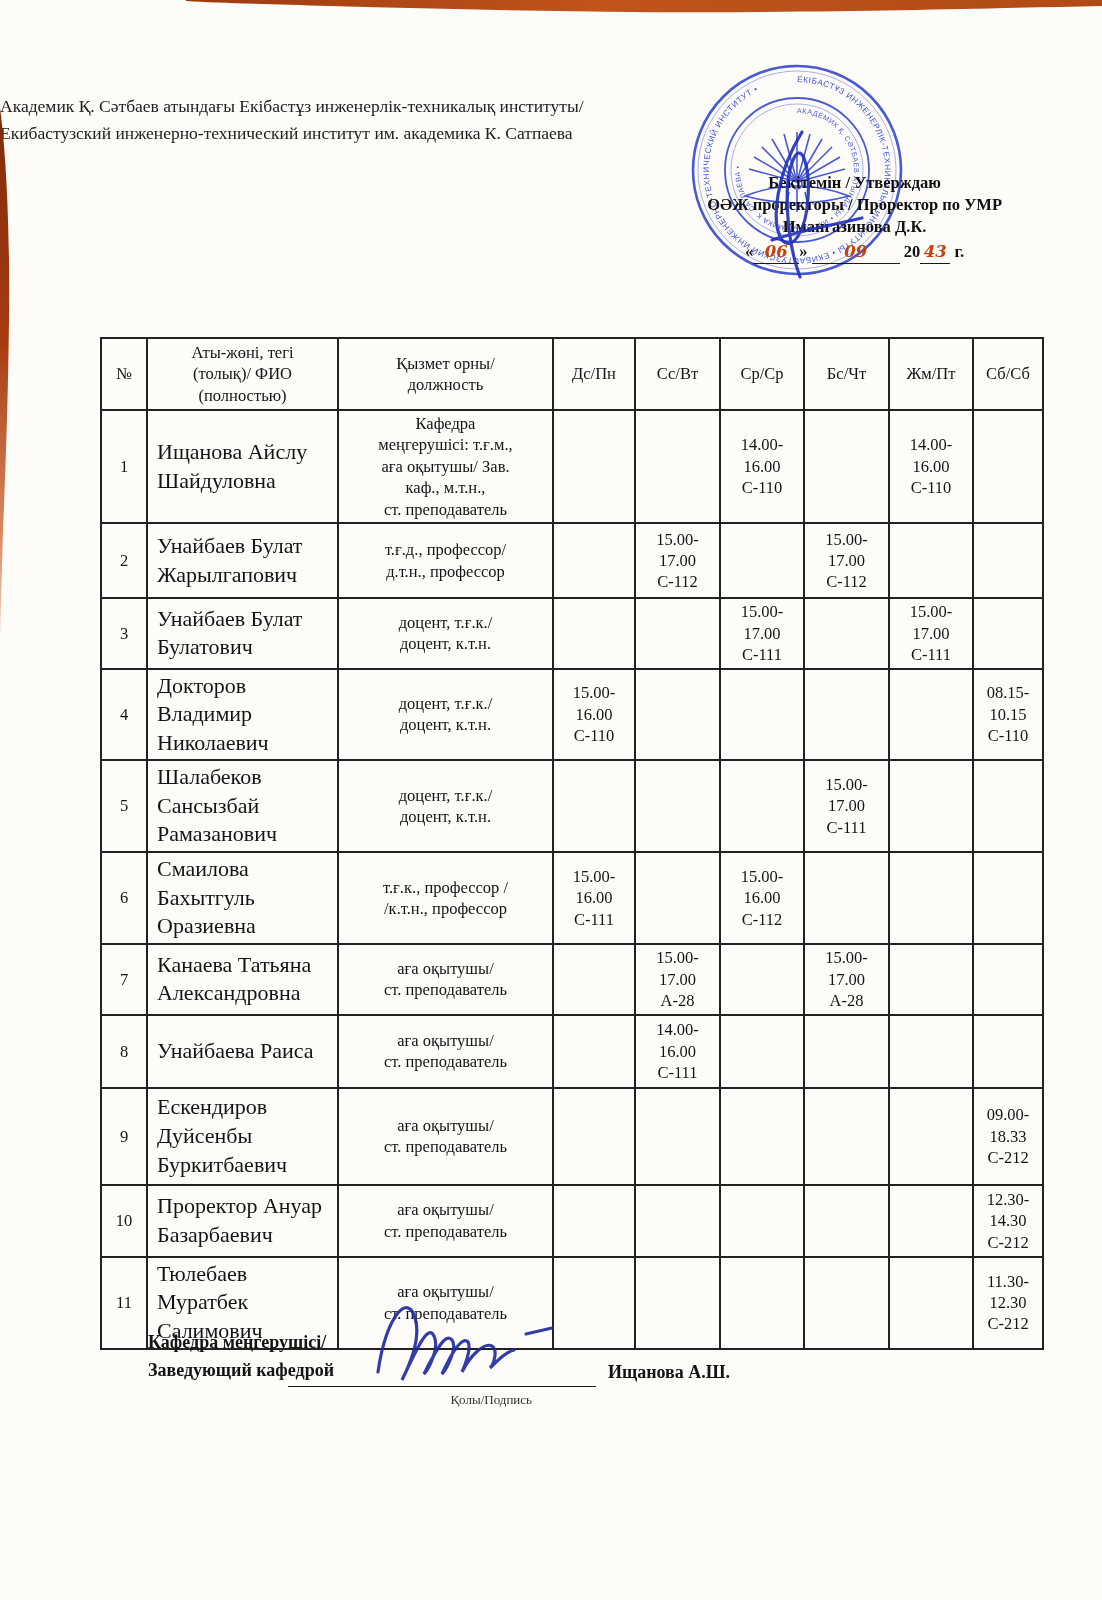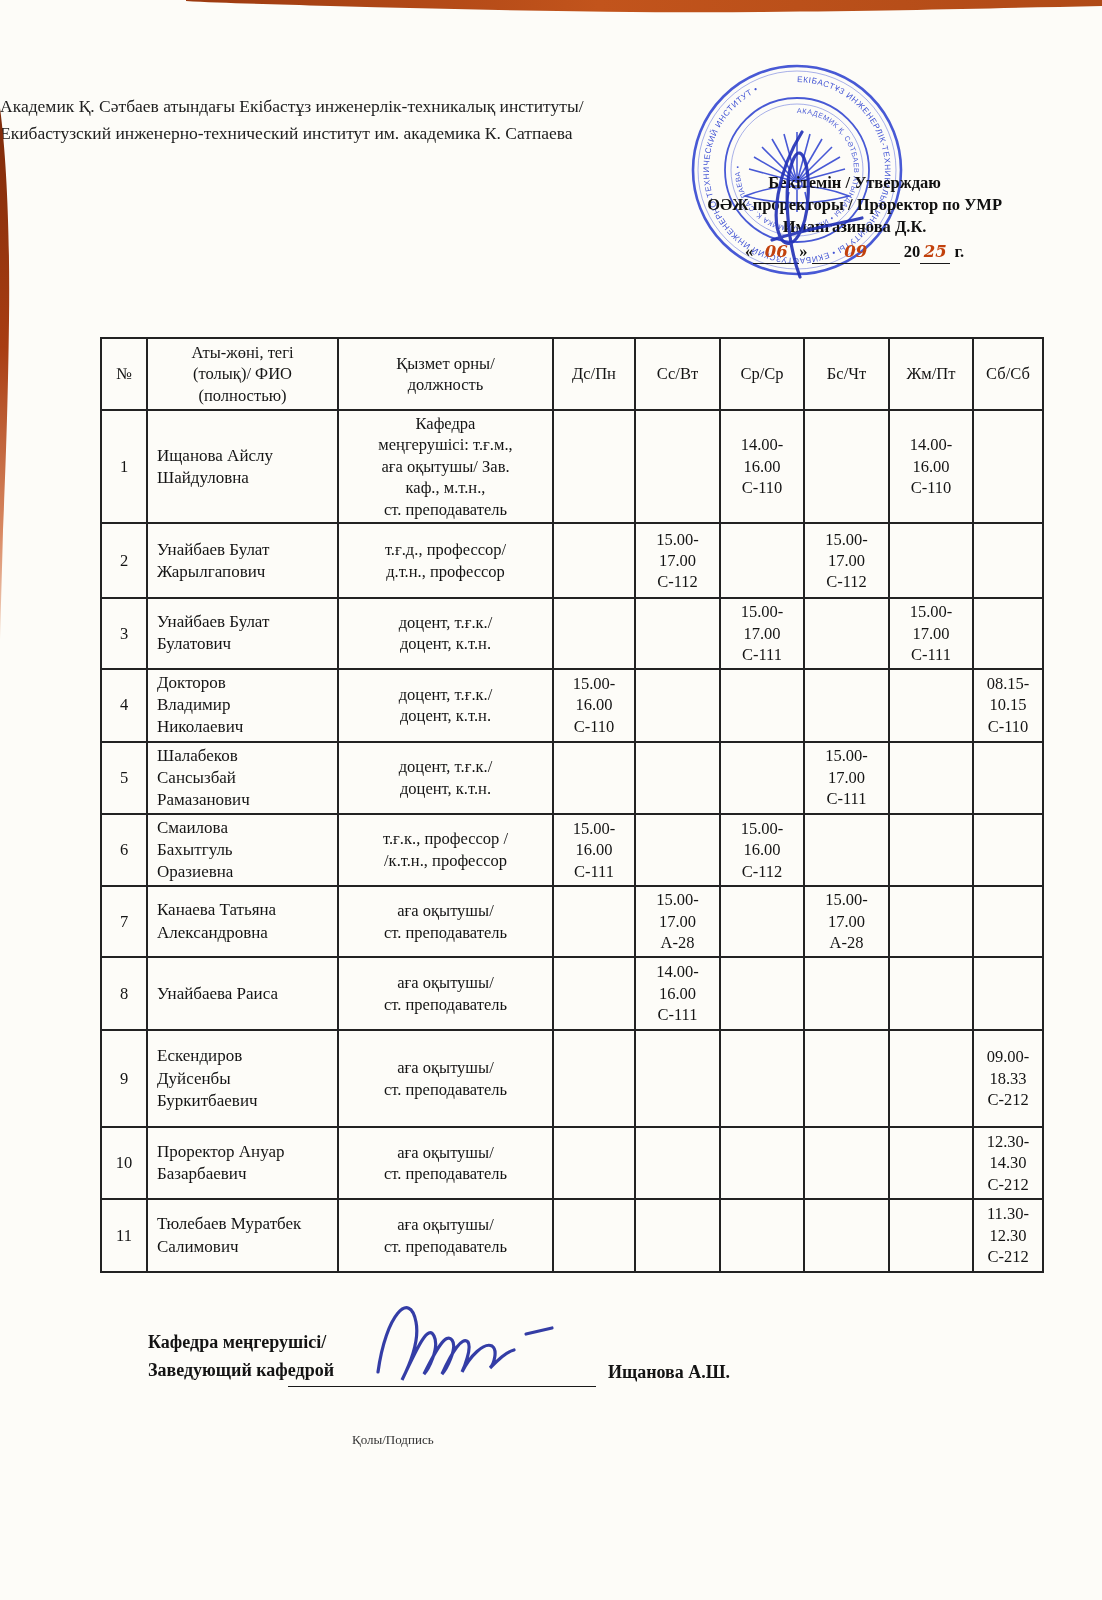--- a/index.html
+++ b/index.html
@@ -26,28 +26,28 @@
   .title{top:266px;left:60px;width:982px;text-align:center;font-weight:bold;
          font-size:19px;line-height:30px;z-index:4}
   
   table.sched{top:337px;left:100px;width:942px;position:absolute;
               border-collapse:collapse;table-layout:fixed;z-index:3}
   .sched th,.sched td{
       border:2px solid #222;white-space:pre-line;text-align:center;
       vertical-align:middle;font-size:16.5px;line-height:1.3;
       padding:2px 3px;font-weight:normal;color:#141414}
   .sched thead tr{height:72px}
-  .sched td.name-cell{text-align:left;padding-left:9px;font-size:17px}
+  .sched td.name-cell{text-align:left;padding-left:9px;font-size:22px}
   
   .f-label{left:148px;top:1328px;font-weight:bold;font-size:18px;
            line-height:28px;z-index:4}
   .f-sigline{left:288px;top:1386px;width:308px;height:0;
              border-bottom:1.8px solid #191919;z-index:4}
   .f-signer{left:608px;top:1362px;font-weight:bold;font-size:18px;z-index:4}
-  .f-caption{left:352px;top:1432px;width:180px;text-align:left;
+  .f-caption{left:352px;top:1392px;width:180px;text-align:right;
              font-size:13px;color:#333;z-index:4}
   svg{display:block}
   .stampwrap{left:684px;top:56px;z-index:2;opacity:.95}
   .stampsig{left:742px;top:112px;z-index:6}
   .footsig{left:366px;top:1284px;z-index:5}
   .edge-top{left:0;top:0;z-index:1}
   .edge-left{left:0;top:100px;z-index:1}
 </style>
 </head>
 <body>
@@ -124,21 +124,21 @@
   </g>
 </svg>
 
 <div class="abs approval">
   <div>Бекітемін / Утверждаю</div>
   <div>ОӘЖ проректоры / Проректор по УМР</div>
   <div>Имангазинова Д.К.</div>
   <div class="dateline">
     <span>«</span><span class="u u-day hand">06</span><span>»</span>
     <span class="u u-month hand">09</span>
-    <span>20</span><span class="u u-year hand">25</span>
+    <span>20</span><span class="u u-year hand">43</span>
     <span>г.</span>
   </div>
 </div>
 
 <div class="abs title">
 </div>
 
 <table class="sched">
   <colgroup>
     <col style="width:46px">

